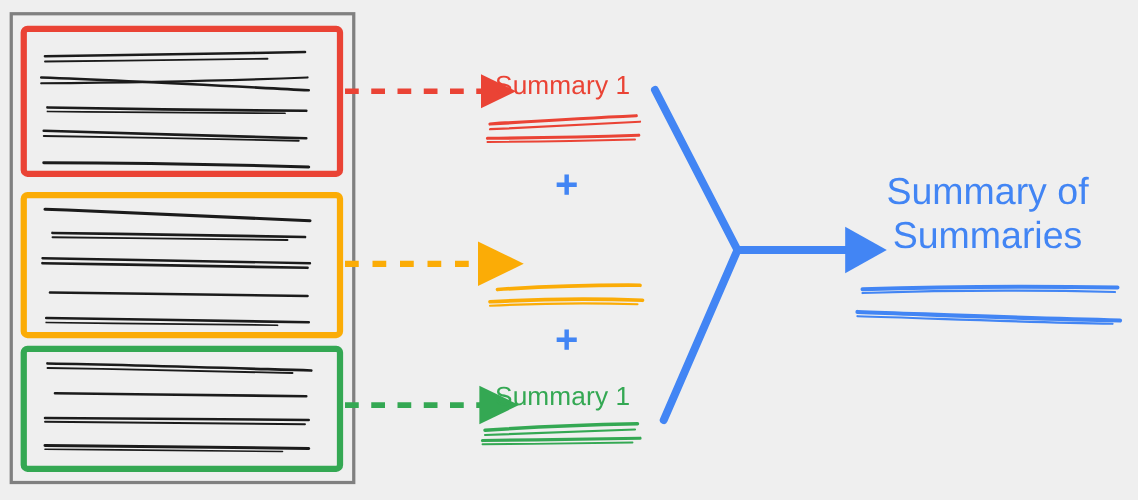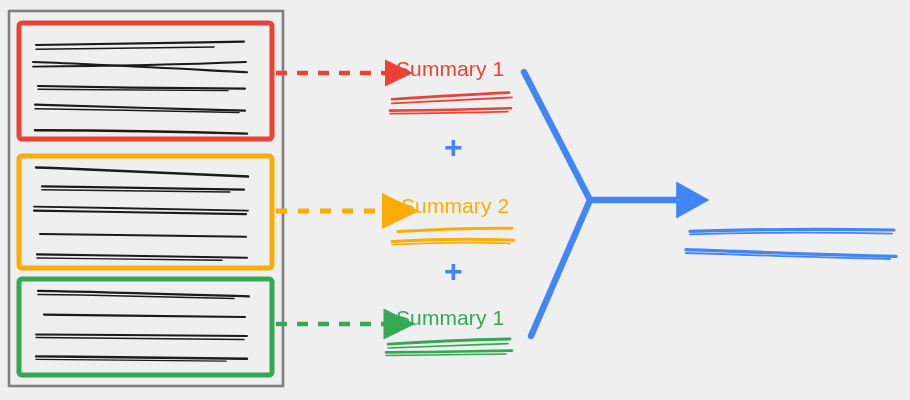--- a/index.html
+++ b/index.html
@@ -125,22 +125,25 @@
     <g fill="none" stroke="#4285F4" stroke-linecap="round">
       <path d="M690 231.4 C750 229.4, 820 228.8, 894 230.0" stroke-width="3.2"></path>
       <path d="M690 234.4 C752 232.4, 822 232.0, 892 233.6" stroke-width="1.8"></path>
       <path d="M686 249.6 C750 251.8, 822 255.0, 896 256.4" stroke-width="3.4"></path>
       <path d="M686 253.0 C748 254.8, 818 257.6, 890 259.0" stroke-width="1.8"></path>
     </g>
   </svg>
 
   <div class="lbl sum-lbl" style="left:396px;top:58px;color:#EA4335;">Summary 1</div>
 
-  <div class="lbl sum-lbl" style="left:401px;top:195px;color:#FBAC06;">Summary 2</div>
 
   <div class="lbl sum-lbl" style="left:396px;top:307px;color:#34A853;">Summary 1</div>
 
   <div class="lbl" style="left:444px;top:131px;color:#4285F4;font-size:32px;font-weight:600;">+</div>
 
   <div class="lbl" style="left:444px;top:255px;color:#4285F4;font-size:32px;font-weight:600;">+</div>
 
+  <div style="position:absolute;left:690px;top:136px;width:200px;">
+    <div class="sos-lbl">Summary of</div>
+    <div class="sos-lbl">Summaries</div>
+  </div>
 
 </div>
 
 </body></html>

